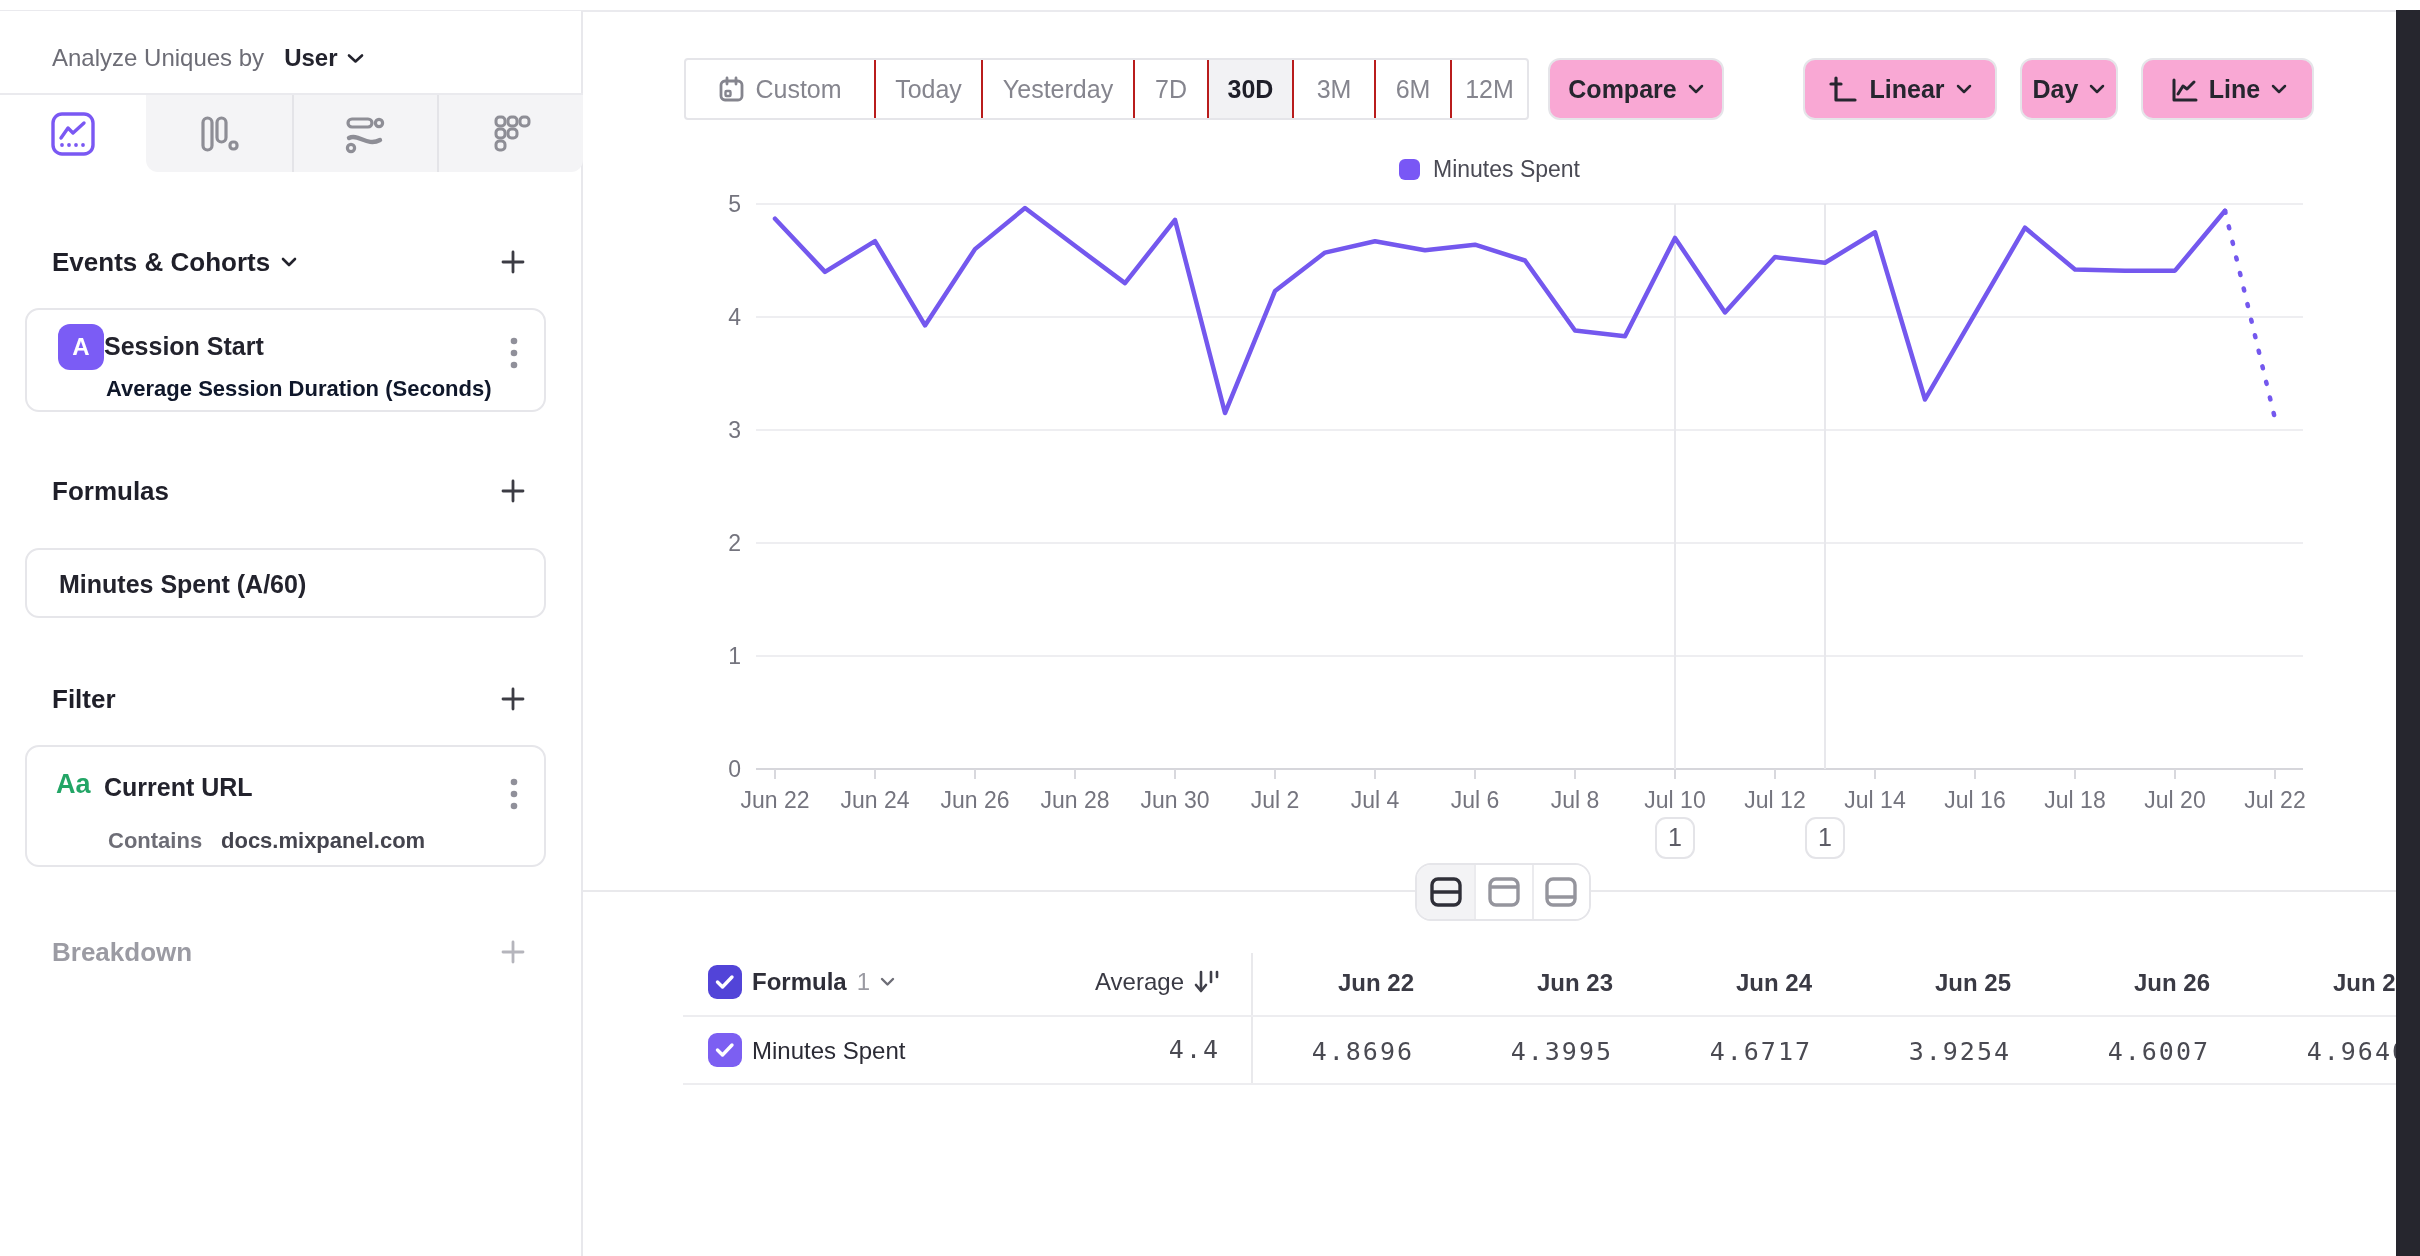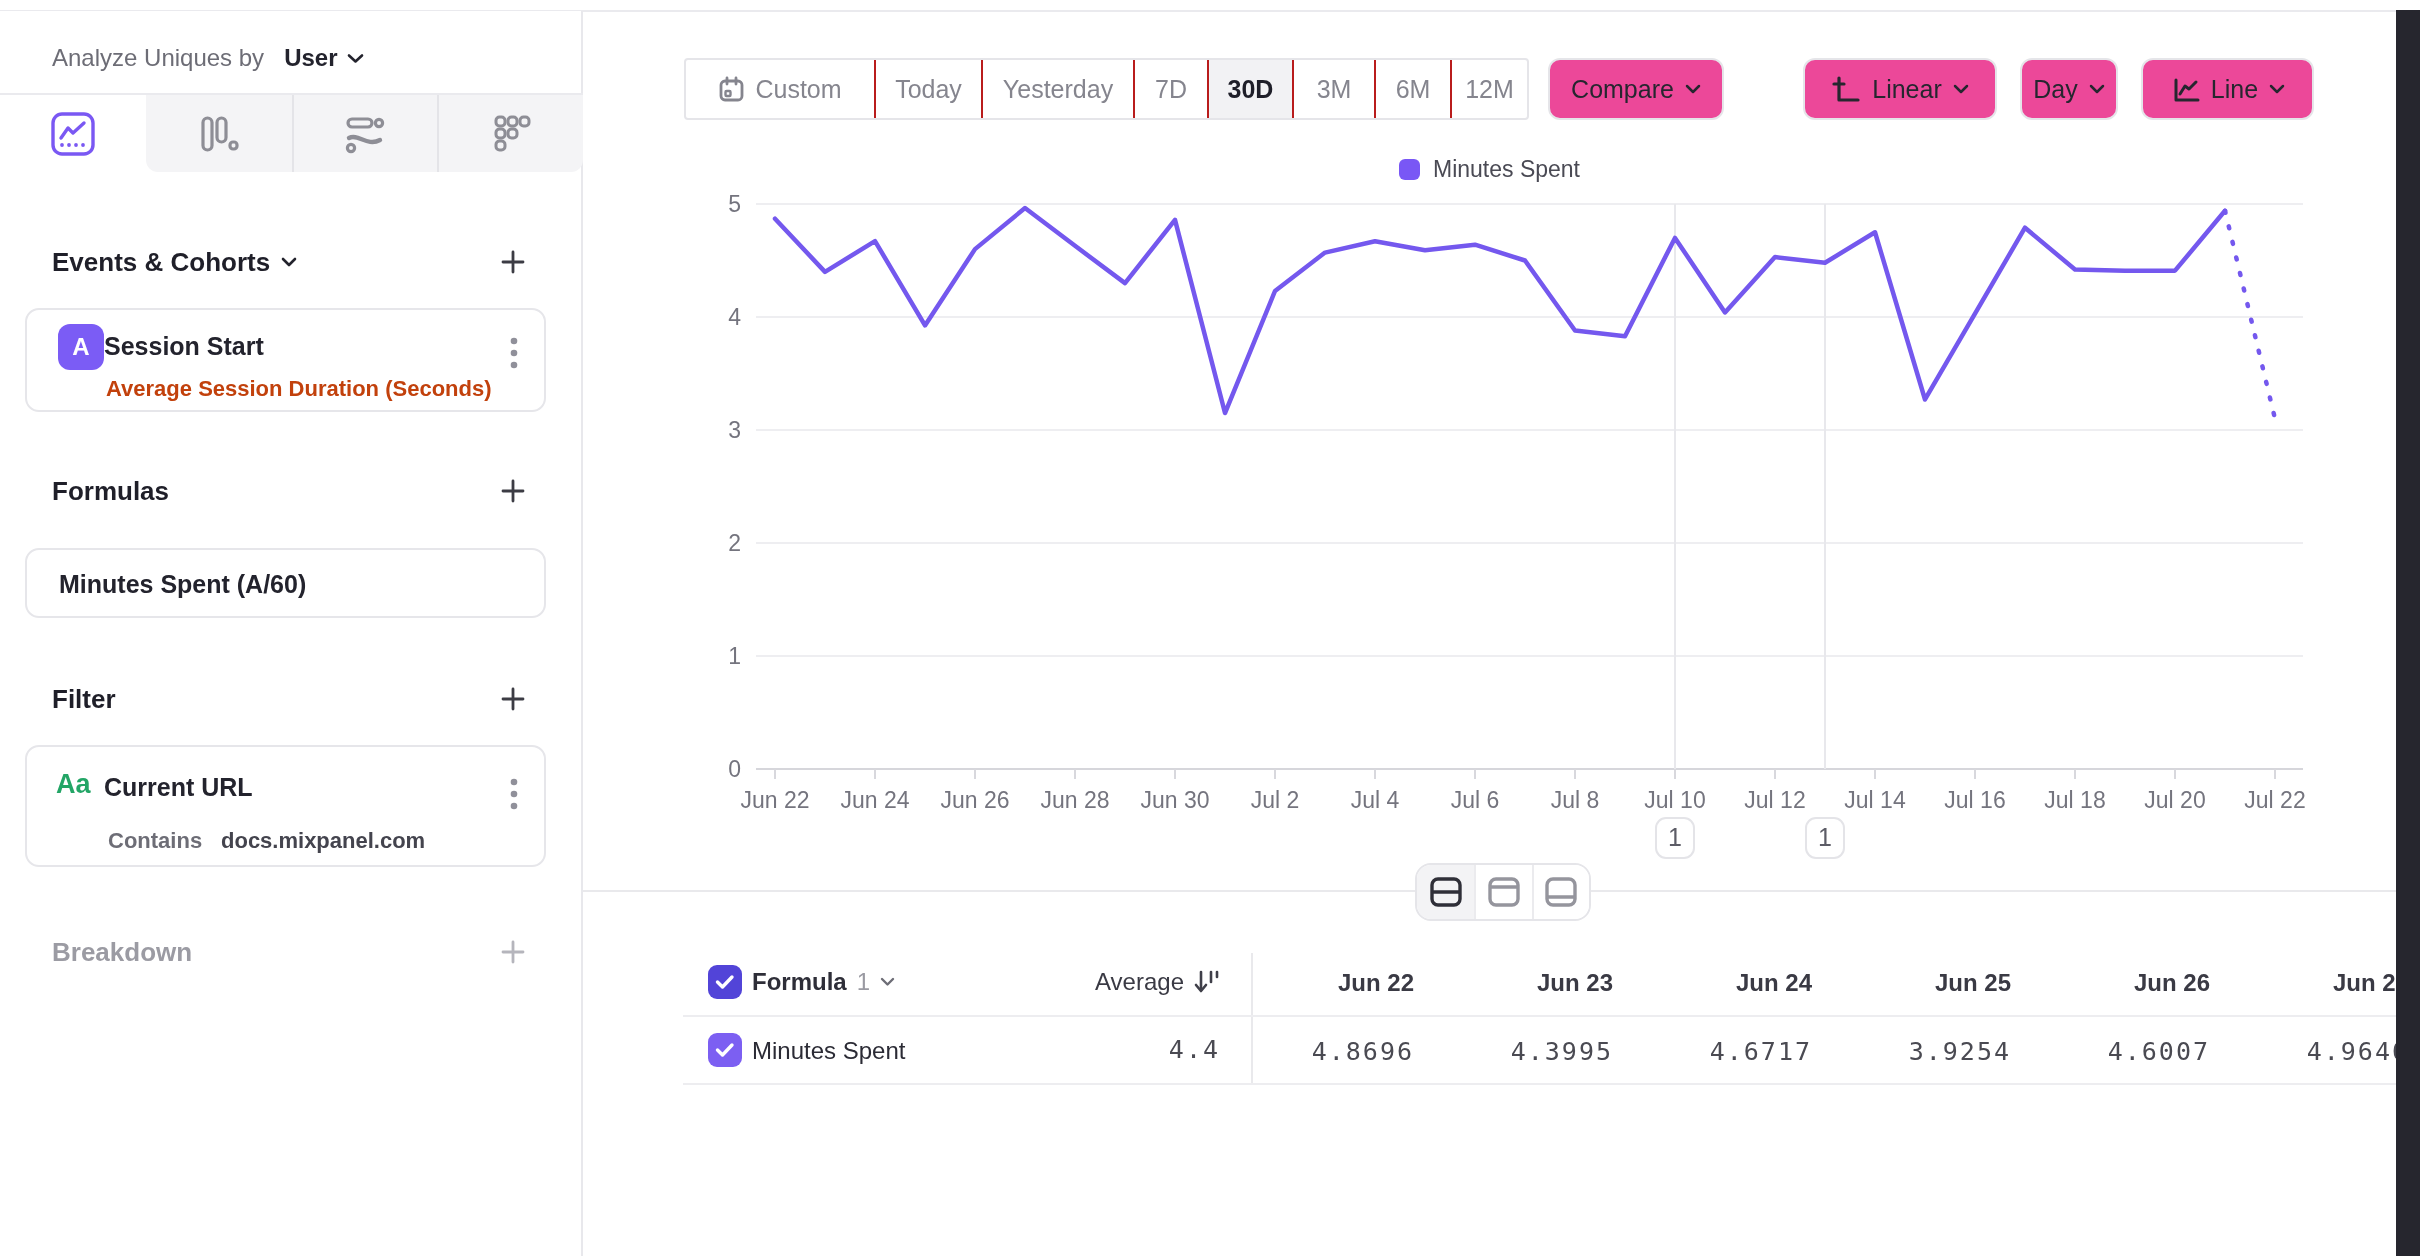--- a/index.html
+++ b/index.html
@@ -21,31 +21,31 @@
   .tabs-gray .viz-tab{width:145.6px;}
   .tabs-gray .viz-tab + .viz-tab{border-left:2px solid #e4e4e8;}
   .sec-head{position:absolute;left:52px;right:46px;height:70px;display:flex;align-items:center;justify-content:space-between;}
   .sec-title{display:flex;align-items:center;gap:11px;font-size:26px;font-weight:700;color:#1f1f29;}
   .sec-title.muted{color:#9b9ba3;}
   .plus-btn{background:none;border:none;cursor:pointer;width:44px;height:44px;display:flex;align-items:center;justify-content:center;padding:0;}
   .card{position:absolute;left:25px;width:521px;background:#fff;border:2px solid #e6e6ea;border-radius:14px;cursor:pointer;}
   .letter-badge{position:absolute;left:31px;top:14px;width:46px;height:46px;border-radius:12px;background:#7b5cf5;color:#fff;
     display:flex;align-items:center;justify-content:center;font-size:24px;font-weight:700;}
   .card-title{position:absolute;left:77px;top:22px;font-size:25px;font-weight:600;color:#23232d;}
-  .card-sub{position:absolute;font-size:22px;font-weight:600;color:#c2410c;}
+  .card-sub{position:absolute;font-size:22px;font-weight:600;color:#0f172a;}
   .kebab{position:absolute;right:22px;top:22px;background:none;border:none;cursor:pointer;padding:4px;}
   .aa-icon{position:absolute;left:29px;top:22px;font-size:27px;font-weight:700;color:#23a566;}
 
   
   .range-group{position:absolute;left:684px;top:58px;height:62px;display:flex;border:2px solid #e5e5e9;border-radius:4px;overflow:hidden;background:#fff;}
   .range-seg{display:flex;align-items:center;justify-content:center;gap:10px;font-size:25px;font-weight:500;color:#85858e;cursor:pointer;}
   .range-seg + .range-seg{border-left:2px solid #b91c1c;}
   .range-seg.selected{background:#f2f2f4;color:#1f1f29;font-weight:700;}
-  .tb-btn{position:absolute;top:58px;height:62px;background:#ec4899;border:2px solid #e5e5e9;border-radius:12px;cursor:pointer;
-    display:flex;align-items:center;justify-content:center;gap:11px;font-size:25px;font-weight:400;color:#26262f;}
+  .tb-btn{position:absolute;top:58px;height:62px;background:#f9a8d4;border:2px solid #e5e5e9;border-radius:12px;cursor:pointer;
+    display:flex;align-items:center;justify-content:center;gap:11px;font-size:25px;font-weight:700;color:#26262f;}
 
   
   .legend{position:absolute;left:583px;top:156px;width:1813px;display:flex;align-items:center;justify-content:center;gap:13px;}
   .legend-chip{width:21px;height:21px;border-radius:6px;cursor:pointer;}
   .legend-label{font-size:23px;color:#4a4a54;}
   #chartSvg{position:absolute;left:583px;top:140px;}
   .chart-table-divider{position:absolute;left:583px;top:890px;width:1813px;height:2px;background:#e9e9ec;}
   .view-toggle{position:absolute;left:1415px;top:863px;width:176px;height:58px;background:#fff;border:2px solid #e5e5e9;border-radius:16px;
     display:flex;overflow:hidden;z-index:10;}
   .vt-cell{width:58px;display:flex;align-items:center;justify-content:center;cursor:pointer;background:#fff;border:none;padding:0;}

